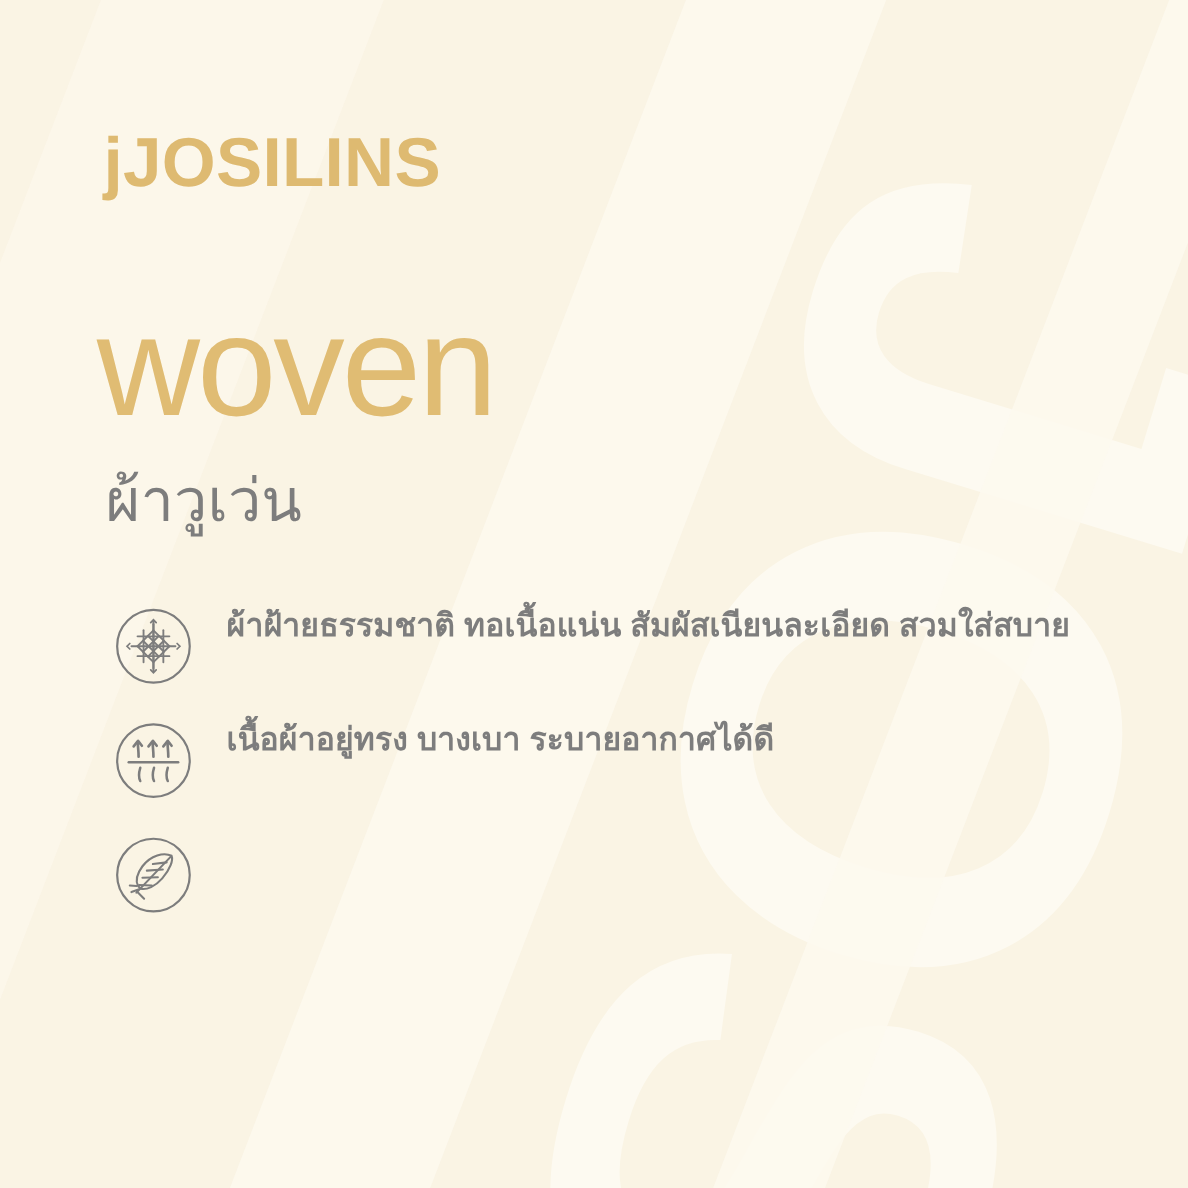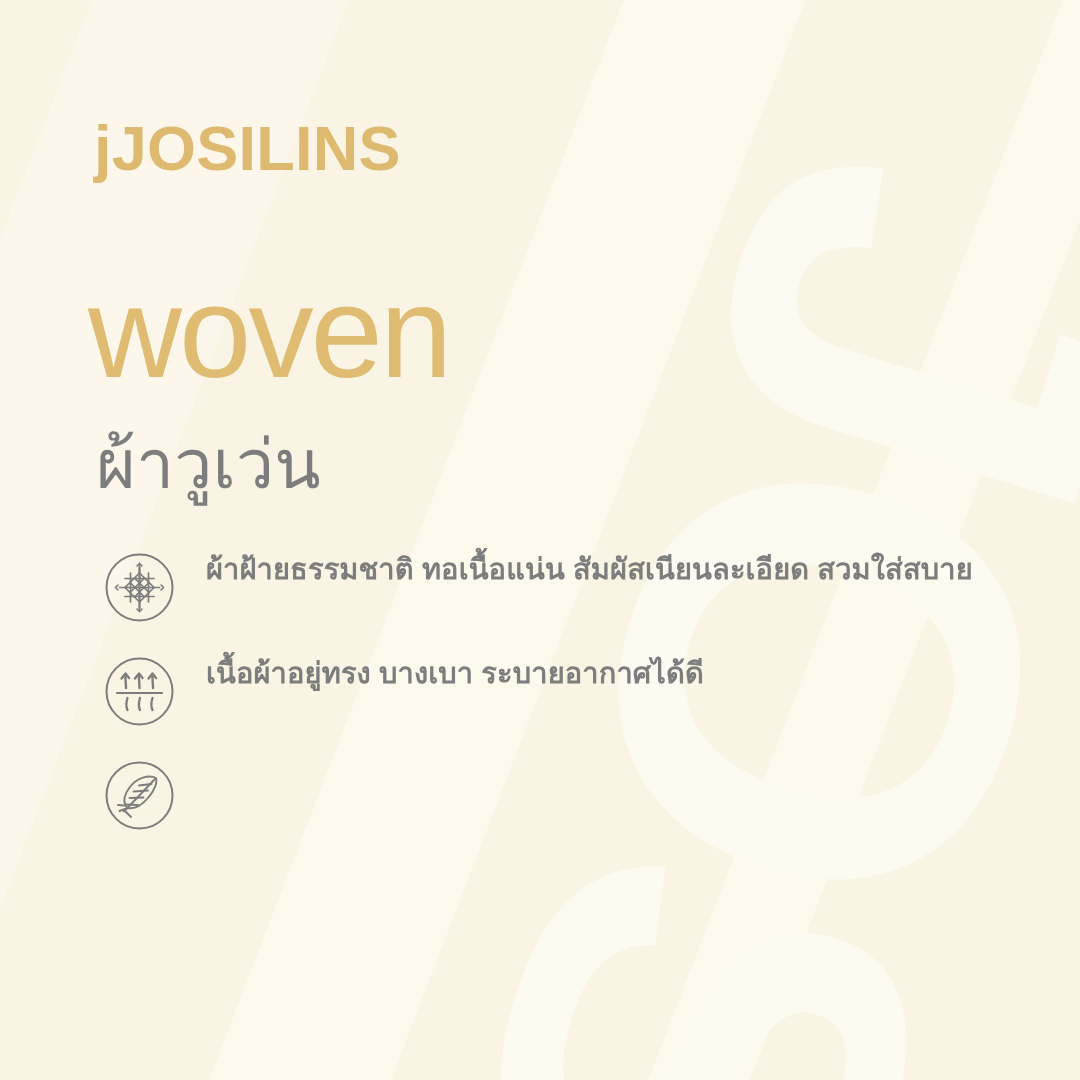--- a/index.html
+++ b/index.html
@@ -69,21 +69,21 @@
     font-size:130px;
     font-weight:400;
     color:#e0bc73;
     letter-spacing:-.022em;
     line-height:1;
   }
 
   .subhead {
     position:absolute;
     left:96px; top:425px;
-    font-size:68px;
+    font-size:54px;
     font-weight:400;
     color:#7d7d7d;
     letter-spacing:.002em;
     line-height:1.15;
   }
 
   
   .features {
     position:absolute;
     left:104px; top:552px;

